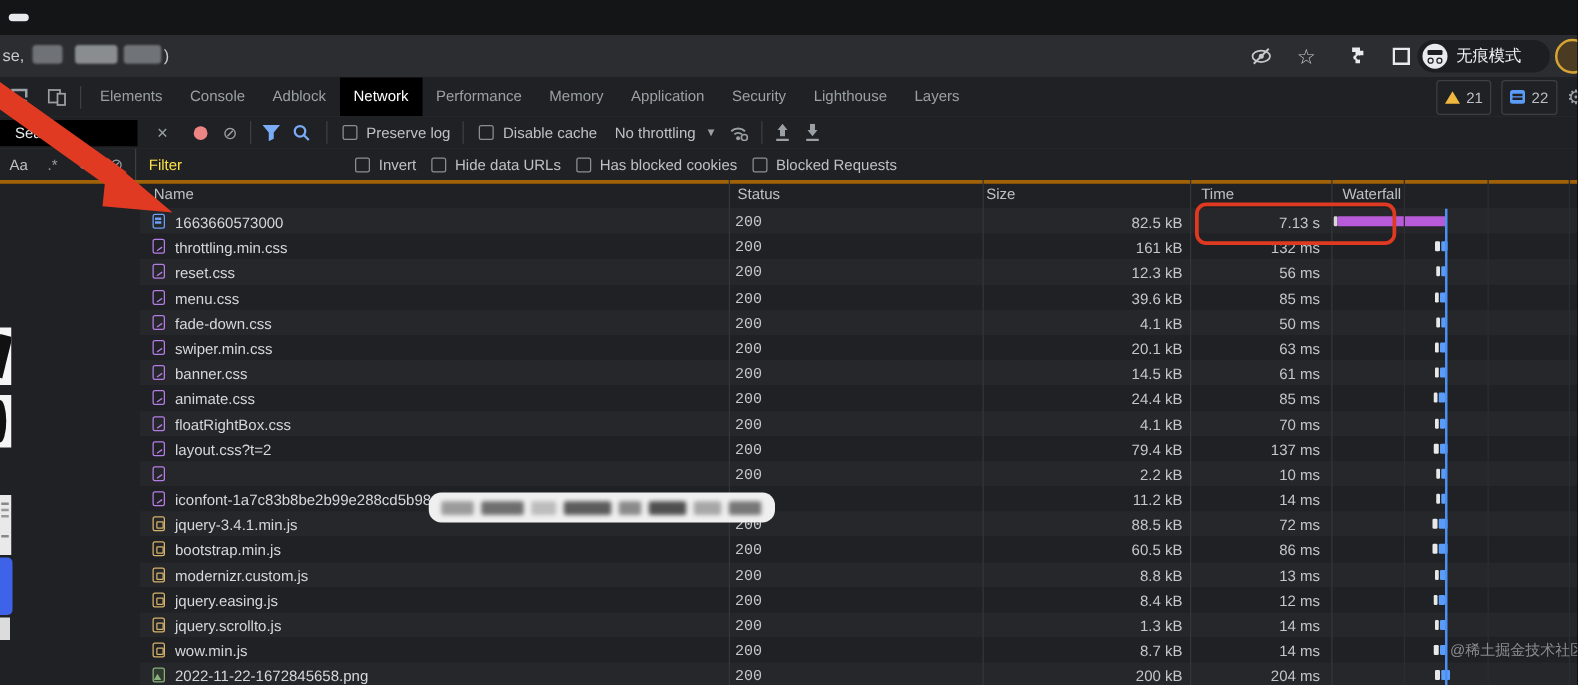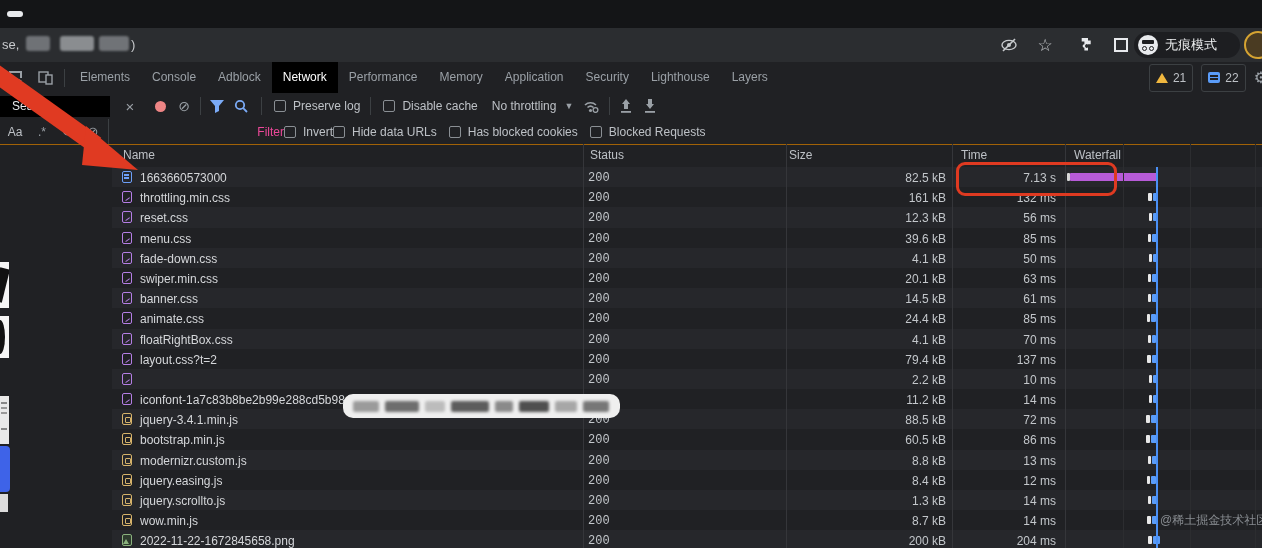--- a/index.html
+++ b/index.html
@@ -35,23 +35,23 @@
   
   .net-toolbar{position:absolute;left:0;top:93px;width:1262px;height:26px;background:#202124;border-bottom:1px solid #3c4043;display:flex;align-items:center;}
   .search-box{width:110px;height:21px;background:#000;color:#e8eaed;display:flex;align-items:center;padding-left:12px;box-sizing:border-box;flex:none;margin-top:0;}
   .tbtn{width:24px;height:22px;display:flex;align-items:center;justify-content:center;color:#9aa0a6;flex:none;}
   .rec-dot{width:11px;height:11px;border-radius:50%;background:#ee8585;}
   .cb{width:12px;height:12px;border:1.4px solid #8a8f94;border-radius:2px;box-sizing:border-box;flex:none;}
   .cb-lab{display:flex;align-items:center;gap:7px;white-space:nowrap;color:#bdc1c6;}
   .throttle{display:flex;align-items:center;gap:8px;color:#bdc1c6;white-space:nowrap;}
   .caret{color:#9aa0a6;font-size:9px;}
   
-  .filter-bar{position:absolute;left:0;top:119px;width:1262px;height:25px;background:#202124;border-bottom:1px solid #a16207;display:flex;align-items:center;}
+  .filter-bar{position:absolute;left:0;top:119px;width:1262px;height:25px;background:#202124;border-bottom:3px solid #a16207;display:flex;align-items:center;}
   .fp-btn{color:#bdc1c6;flex:none;text-align:center;}
-  .filter-input{width:165px;color:#ec4899;flex:none;padding-left:10px;text-align:right;}
+  .filter-input{width:165px;color:#fde047;flex:none;padding-left:10px;}
   .chip{padding:2px 6px;border-radius:4px;color:#bdc1c6;white-space:nowrap;flex:none;}
   .chip.sel{background:#4d5156;color:#f1f3f4;}
   .chips{display:flex;align-items:center;gap:5px;}
   
   .tbl-head{position:absolute;left:112px;top:144px;width:1150px;height:23px;border-bottom:1px solid #3c4043;}
   .th{position:absolute;top:4px;color:#bdc1c6;}
   .rows{position:absolute;left:112px;top:167px;width:1150px;height:381px;}
   .row{position:relative;width:1150px;height:20.2px;}
   .row:nth-child(odd){background:#26272b;}
   .row:nth-child(even){background:#202124;}
@@ -226,21 +226,21 @@
     <span class="fp-btn" style="width:30px;">Aa</span>
     <span class="fp-btn" style="width:24px;color:#9aa0a6;">.*</span>
     <span class="fp-btn" style="width:26px;color:#9aa0a6;font-size:13px;">↻</span>
     <span class="fp-btn" style="width:26px;color:#9aa0a6;font-size:13px;">⊘</span>
     <span class="vdiv" style="margin:0 0 0 2px;height:25px;"></span>
     <span class="filter-input">Filter</span>
     <label class="cb-lab">
       <span class="cb"></span>
         <span>Invert</span>
     </label>
-    <label class="cb-lab" style="">
+    <label class="cb-lab" style="margin-left:12px;">
       <span class="cb"></span>
         <span>Hide data URLs</span>
     </label>
     <div id="extra-filters" class="chips" style="margin-left:12px;gap:12px;">
         <label class="cb-lab">
           <span class="cb"></span>
           <span>Has blocked cookies</span>
         </label>
         <label class="cb-lab">
           <span class="cb"></span>

